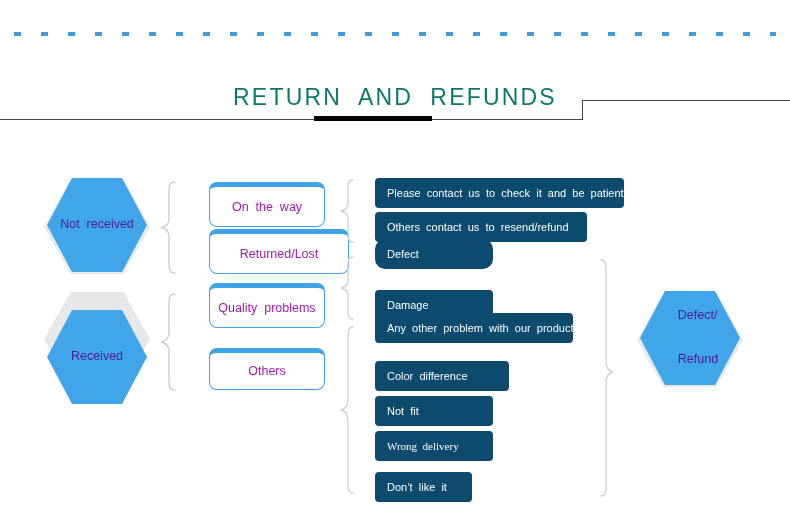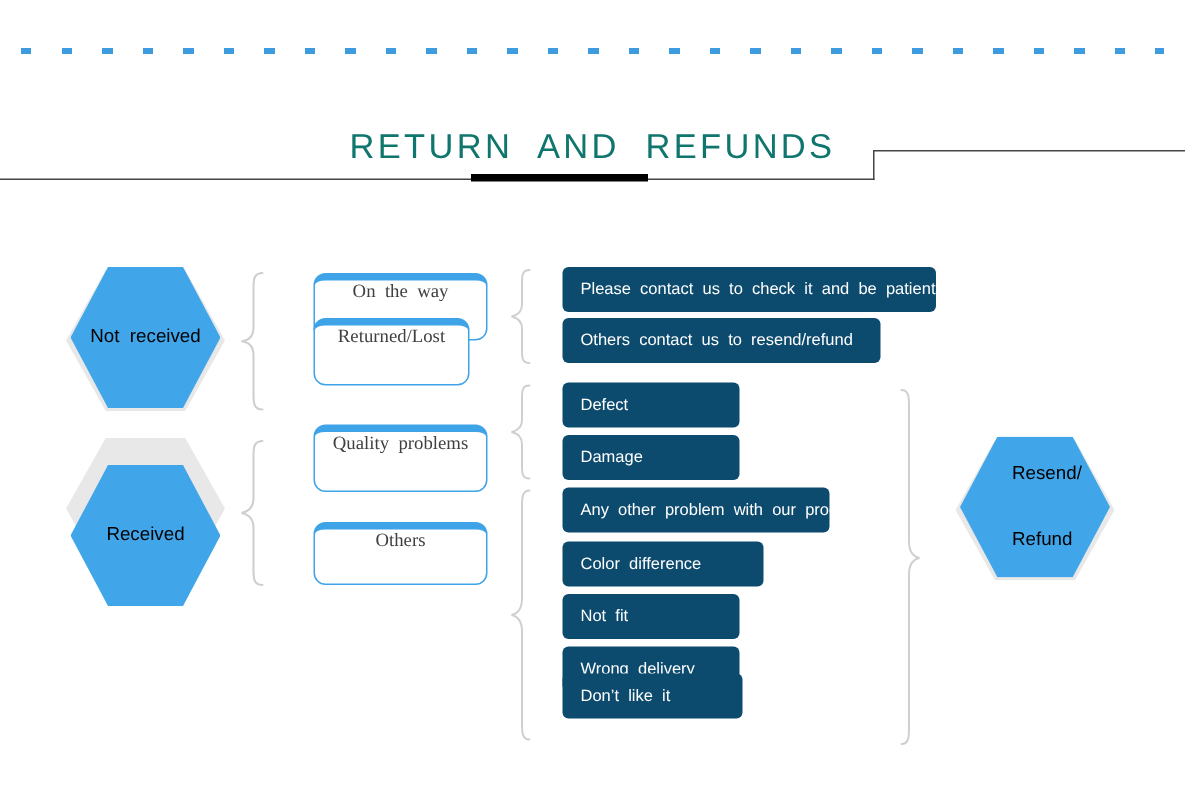--- a/index.html
+++ b/index.html
@@ -84,21 +84,21 @@
     height: 5px;
     background: #000000;
   }
 
   
   .hex {
     position: absolute;
     background: #41a5ea;
     -webkit-clip-path: polygon(25% 0%, 75% 0%, 100% 50%, 75% 100%, 25% 100%, 0% 50%);
     clip-path: polygon(25% 0%, 75% 0%, 100% 50%, 75% 100%, 25% 100%, 0% 50%);
-    color: #000000;
+    color: #4c1d95;
     display: flex;
     align-items: center;
     justify-content: center;
     text-align: center;
     font-size: 12.5px;
     line-height: 1.75;
     white-space: pre;
   }
   .hex-shadow {
     position: absolute;
@@ -118,55 +118,55 @@
     padding-left: 2px;
   }
 
   
   .obox {
     position: absolute;
     background: #ffffff;
     border: 1.5px solid #3fa3e8;
     border-top: 5px solid #3fa3e8;
     border-radius: 8px;
-    color: #404040;
+    color: #a21caf;
     font-size: 12.5px;
     display: flex;
+    align-items: center;
     justify-content: center;
     white-space: pre;
     box-sizing: border-box;
-    font-family: Liberation Serif, serif;
   }
   #box-on-the-way     { left: 209px; top: 182px; width: 116px; height: 45px; }
-  #box-returned-lost  { left: 209px; top: 212px; width: 104px; height: 45px; }
+  #box-returned-lost  { left: 209px; top: 229px; width: 140px; height: 45px; }
   #box-quality        { left: 209px; top: 283px; width: 116px; height: 45px; }
   #box-others         { left: 209px; top: 348px; width: 116px; height: 42px; }
 
   
   .sbox {
     position: absolute;
     background: #0c4a6e;
     border-radius: 4px;
     color: #ffffff;
     font-size: 11px;
     display: flex;
     align-items: center;
     padding-left: 12px;
     white-space: pre;
     box-sizing: border-box;
   }
   #box-contact-check   { left: 375px; top: 178px; width: 249px; height: 30px; }
   #box-contact-resend  { left: 375px; top: 212px; width: 212px; height: 30px; }
-  #box-defect          { left: 375px; top: 255px; width: 118px; height: 30px; }
+  #box-defect          { left: 375px; top: 239px; width: 118px; height: 30px; border-radius: 10px; }
   #box-damage          { left: 375px; top: 290px; width: 118px; height: 30px; }
-  #box-any-other       { left: 375px; top: 325px; width: 178px; height: 30px; }
+  #box-any-other       { left: 375px; top: 313px; width: 198px; height: 30px; }
   #box-color-diff      { left: 375px; top: 361px; width: 134px; height: 30px; }
   #box-not-fit         { left: 375px; top: 396px; width: 118px; height: 30px; }
-  #box-wrong-delivery  { left: 375px; top: 431px; width: 118px; height: 30px; }
-  #box-dont-like       { left: 375px; top: 449px; width: 120px; height: 30px; }
+  #box-wrong-delivery  { left: 375px; top: 431px; width: 118px; height: 30px; font-family: Liberation Serif, serif; }
+  #box-dont-like       { left: 375px; top: 472px; width: 97px; height: 30px; }
 
   
   .brace { position: absolute; }
   .brace svg { display: block; }
 
   #brace-not-received { left: 158px; top: 180px; }
   #brace-received     { left: 158px; top: 292px; }
   #brace-ontheway-grp { left: 338px; top: 178px; }
   #brace-quality-grp  { left: 338px; top: 255px; }
   #brace-others-grp   { left: 338px; top: 325px; }
@@ -191,21 +191,21 @@
 </div>
 
 <div class="hex-shadow" id="hex-received-shadow"></div>
 <div class="hex" id="hex-received">
   <span>Received</span>
 </div>
 
 <div class="hex-shadow" id="hex-resend-shadow"></div>
 <div class="hex" id="hex-resend">
   <span class="hex-lines">
-    <span>Resend/</span><br>
+    <span>Defect/</span><br>
     <span>Refund</span>
   </span>
 </div>
 
 <div class="obox" id="box-on-the-way">
   <span>On  the  way</span>
 </div>
 <div class="obox" id="box-returned-lost">
   <span>Returned/Lost</span>
 </div>

